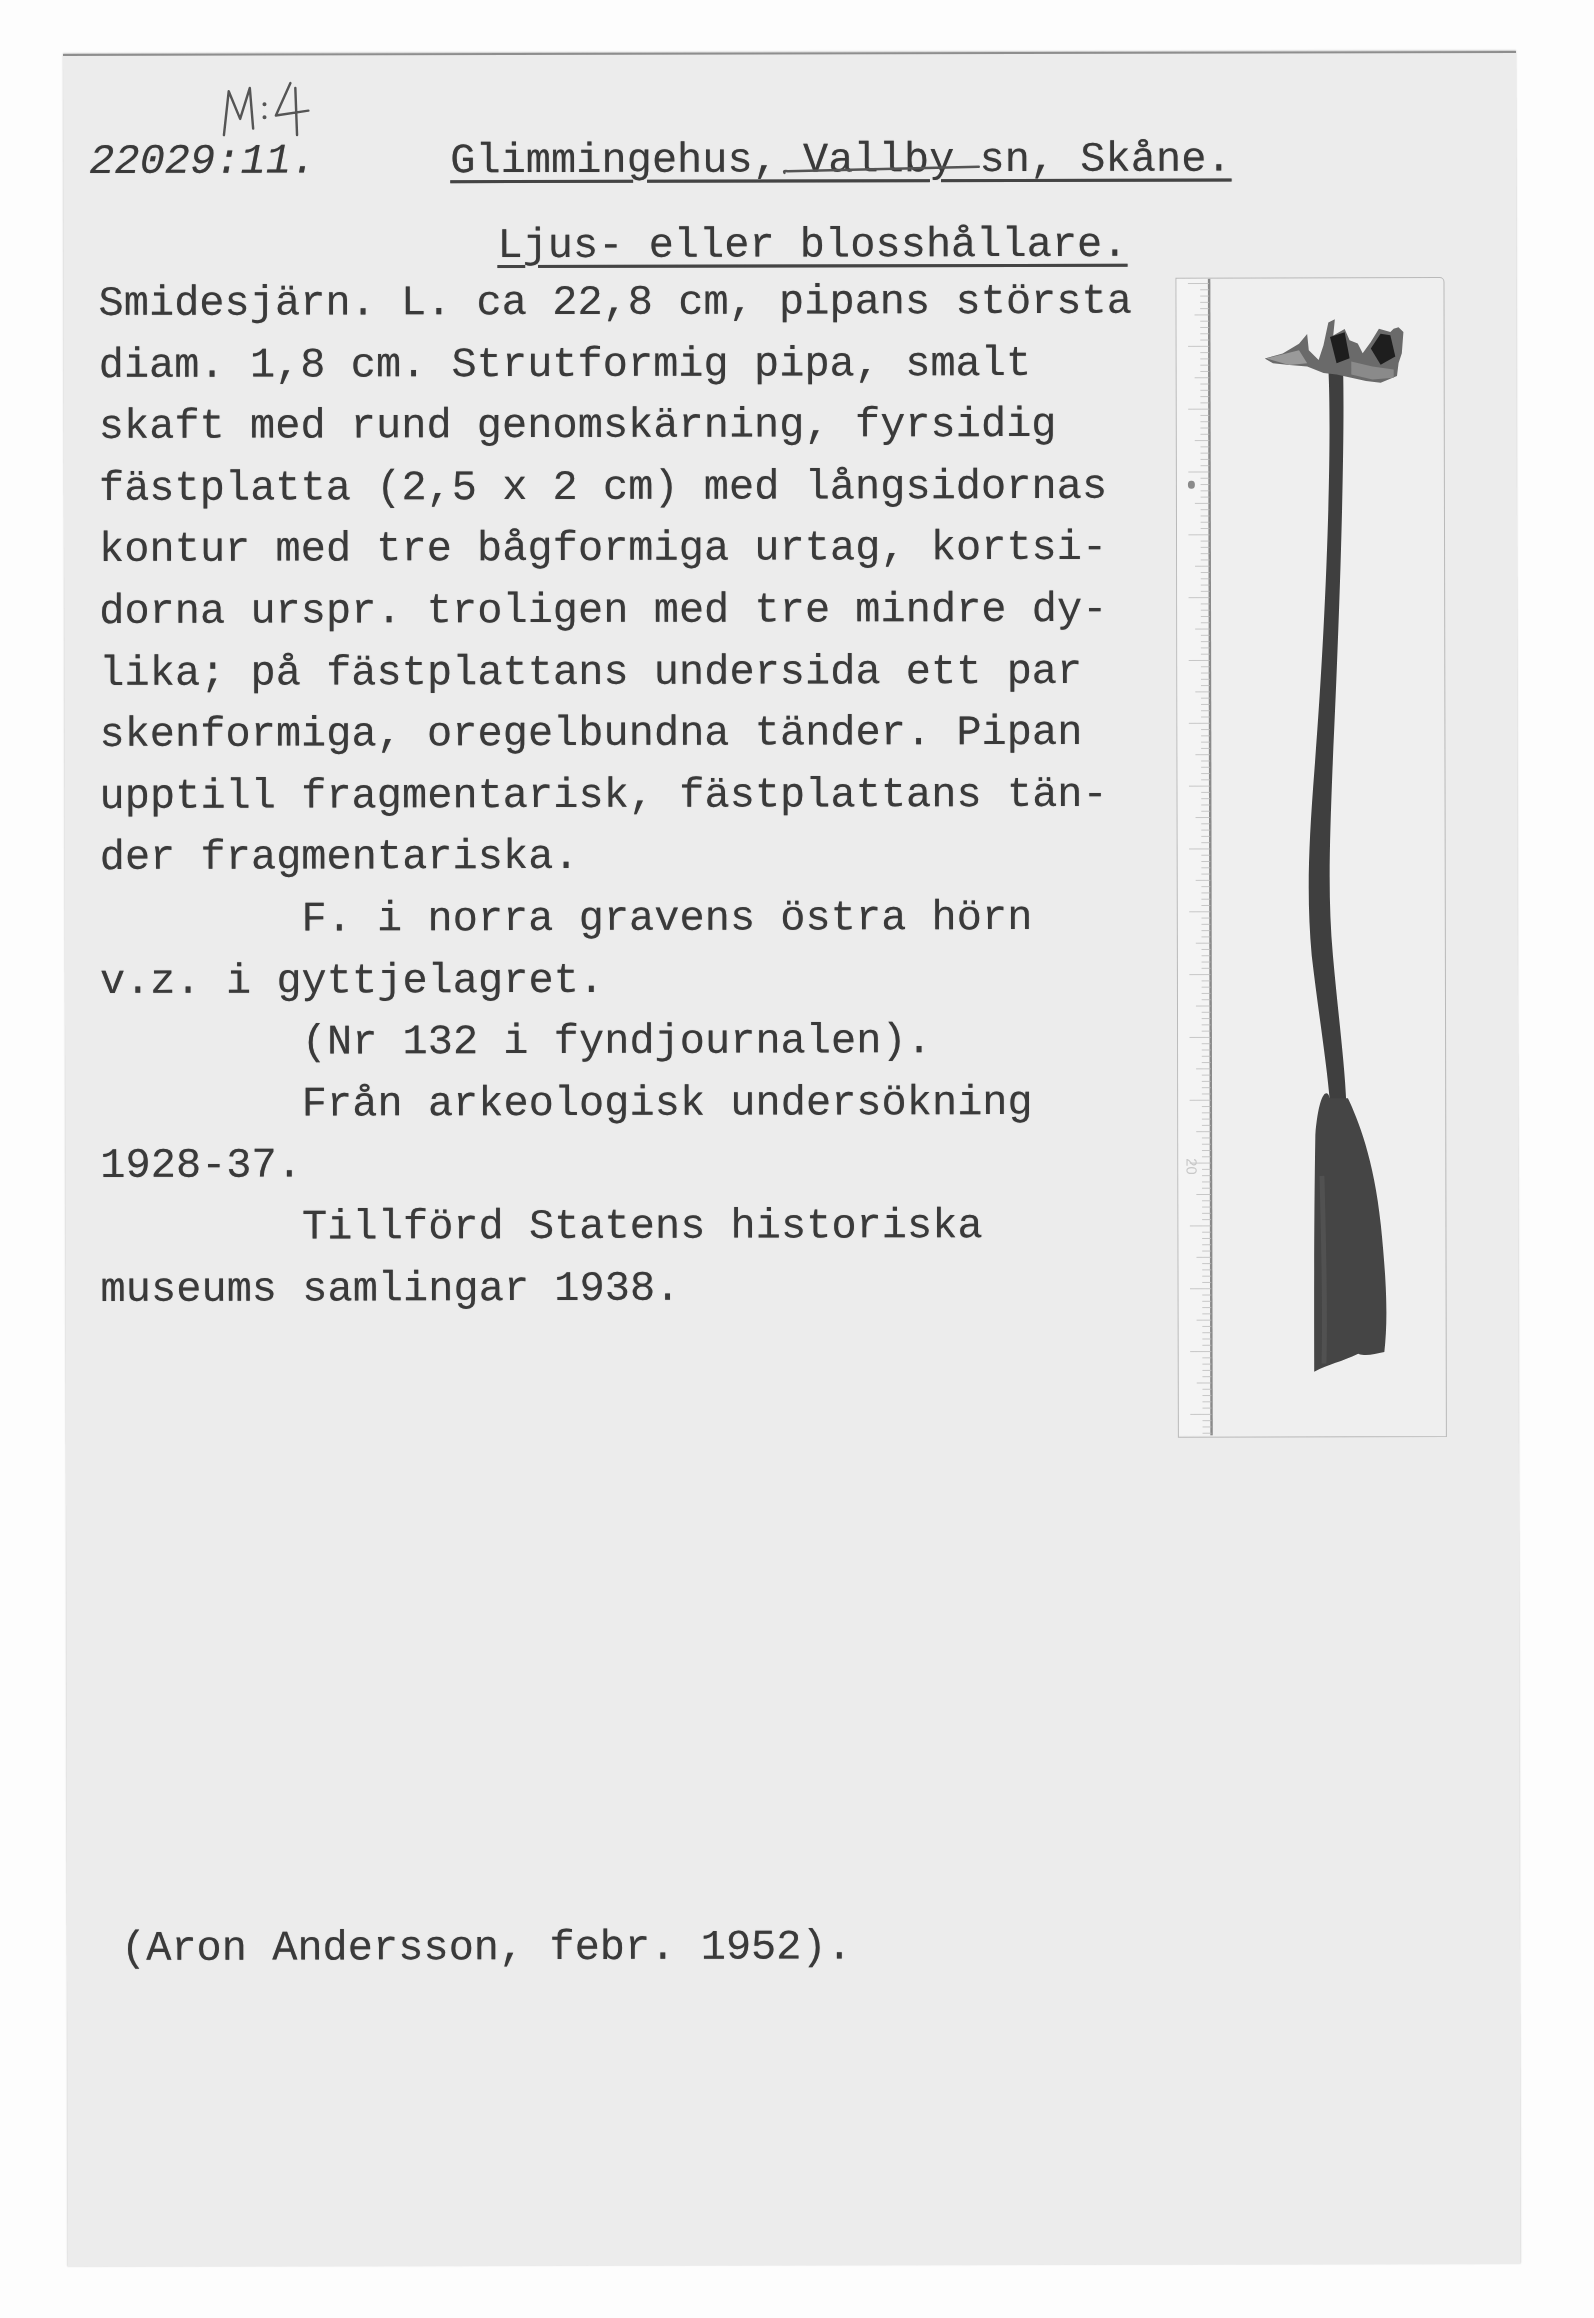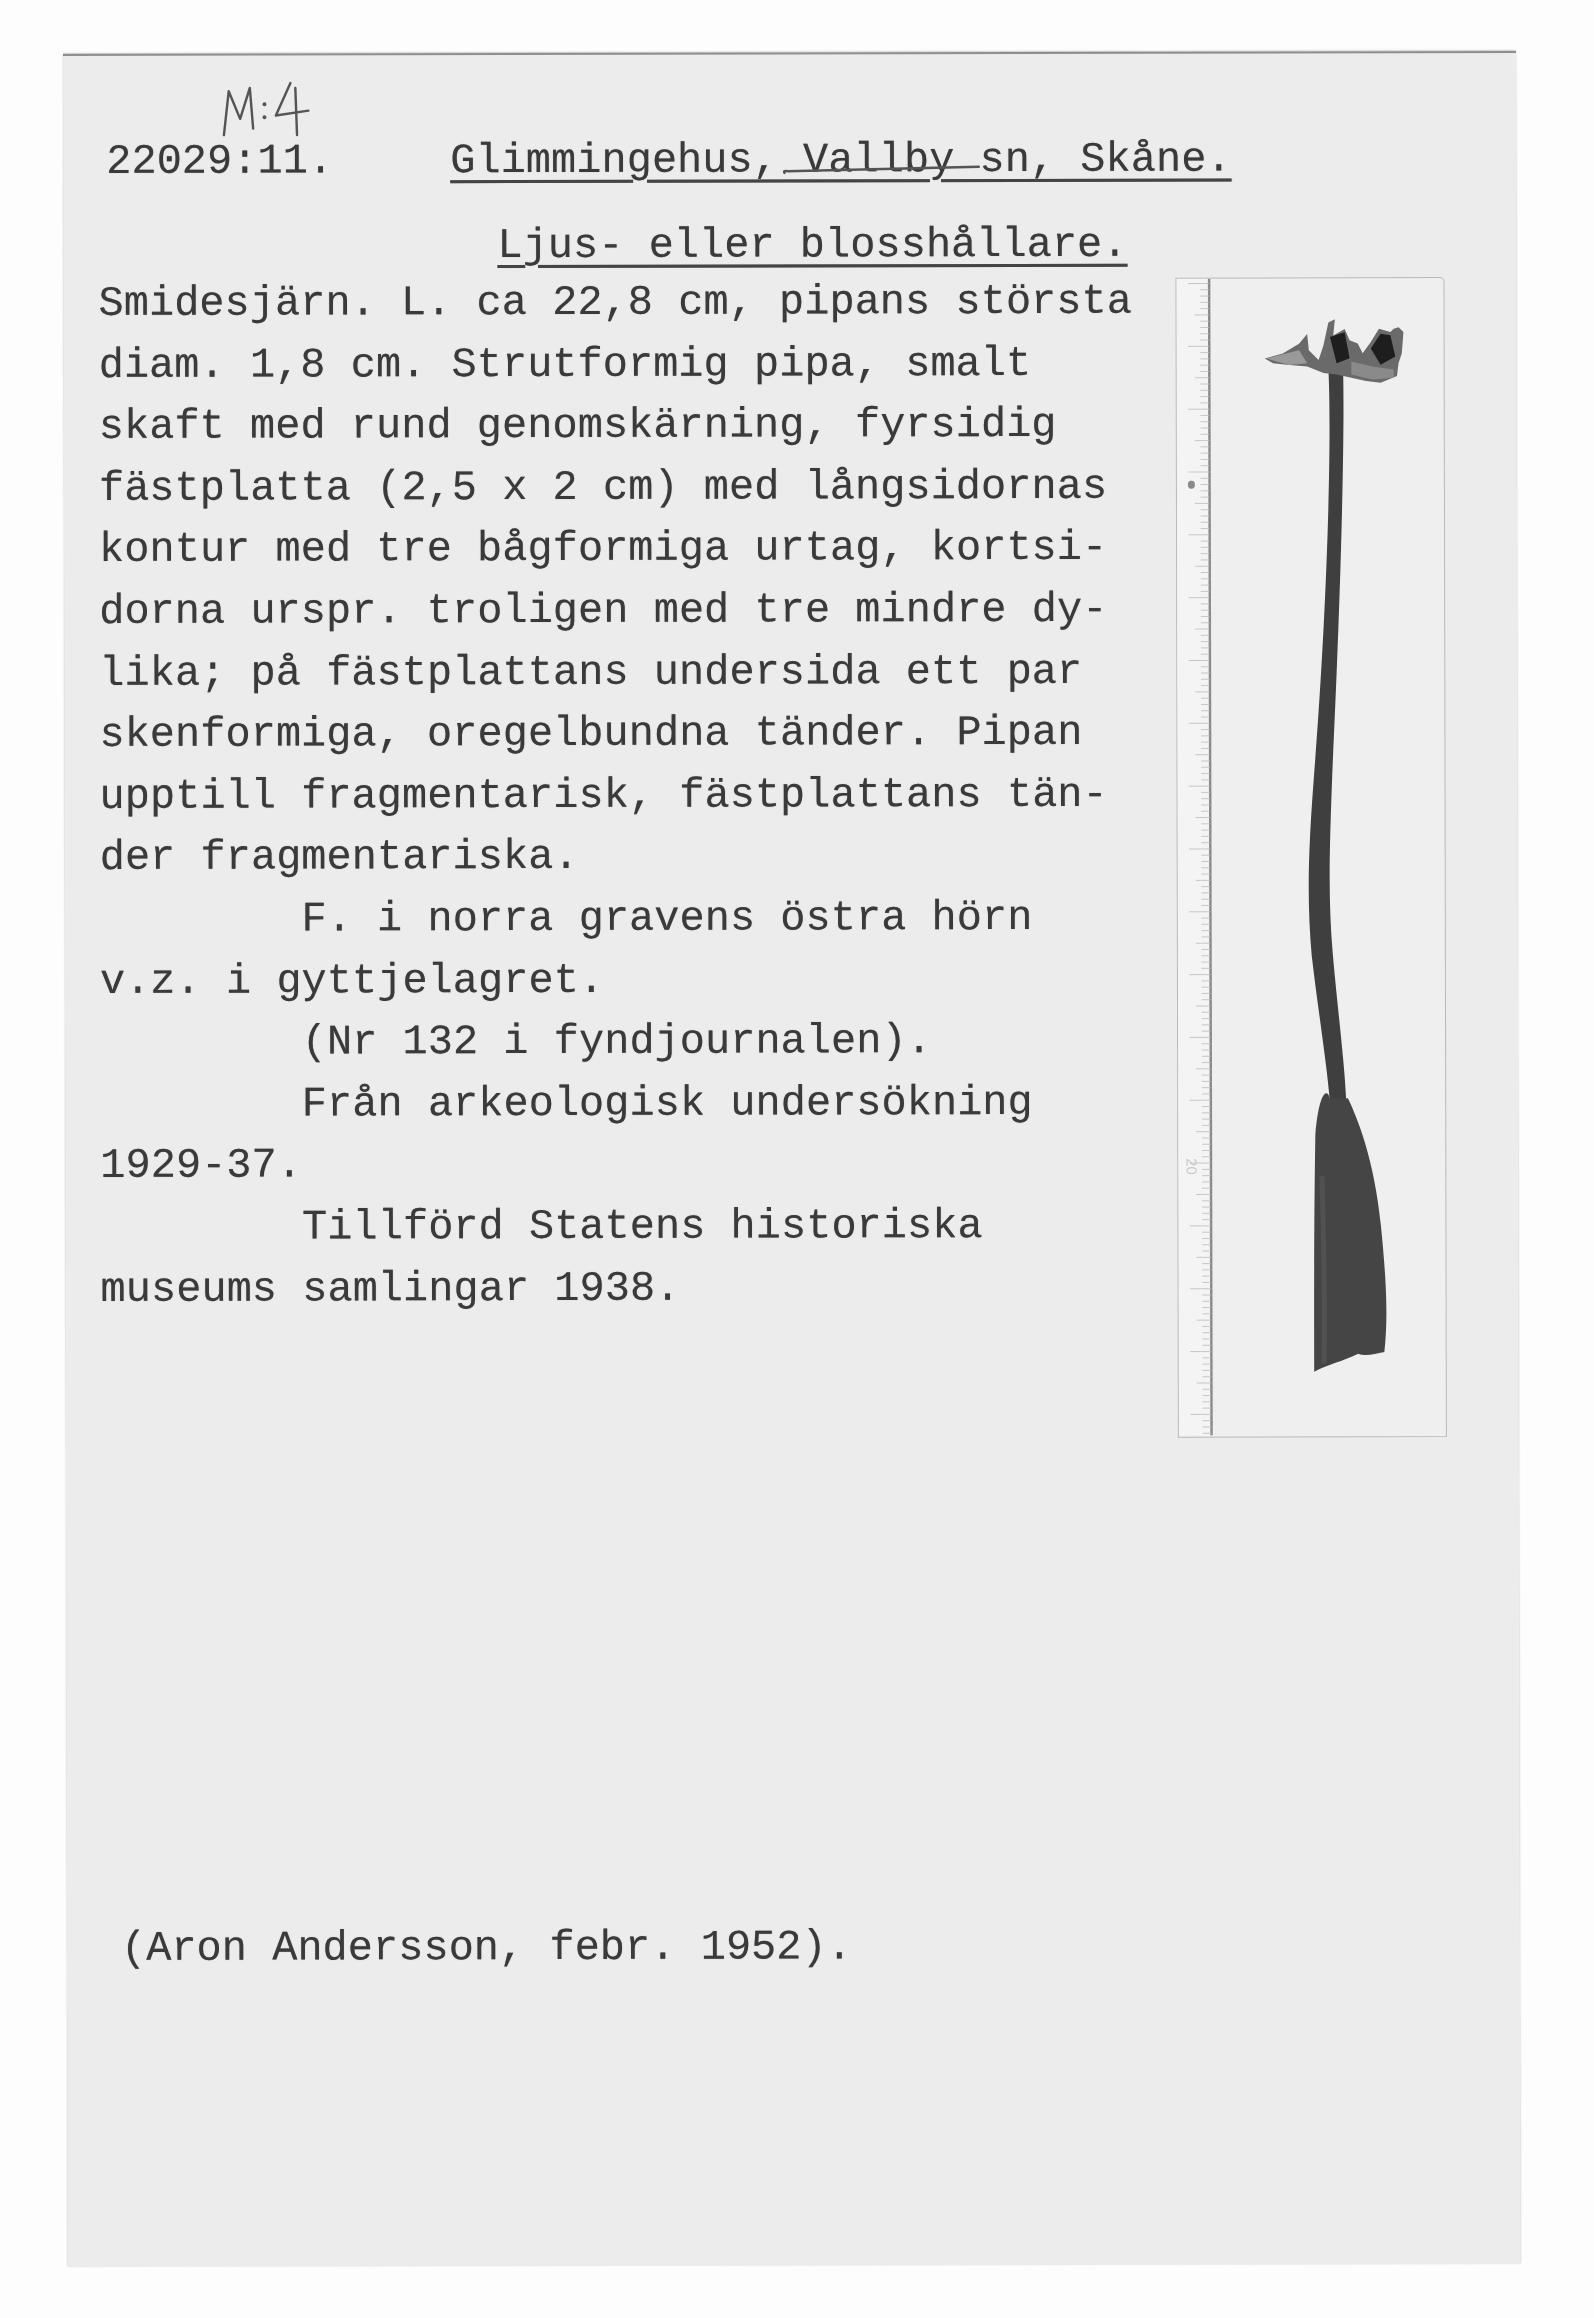--- a/index.html
+++ b/index.html
@@ -29,21 +29,21 @@
     white-space: pre;
     letter-spacing: 0;
     text-shadow: 0 0 0.8px rgba(60,60,60,0.55);
   }
   .ul {
     text-decoration: underline;
     text-decoration-thickness: 3.3px;
     text-underline-offset: 8.2px;
     text-decoration-color: #444;
   }
-  .inv-number { left: 43px; top: 85px; }
+  .inv-number { left: 26px; top: 85px; font-style: italic; }
   .handwritten {
     position: absolute;
     left: 154px; top: 21px;
     width: 98px; height: 65px;
   }
   .site-title { left: 387px; top: 85px; }
   .pen-stroke { position: absolute; left: 718px; top: 111px; width: 200px; height: 9.8px; }
   .object-title { left: 434px; top: 170px; }
   .body-lines { position: absolute; left: 35px; top: 227px; }
   .body-line {
@@ -106,21 +106,21 @@
     <div class="body-line" style="top:246px">kontur med tre bågformiga urtag, kortsi-</div>
     <div class="body-line" style="top:308px">dorna urspr. troligen med tre mindre dy-</div>
     <div class="body-line" style="top:370px">lika; på fästplattans undersida ett par</div>
     <div class="body-line" style="top:431px">skenformiga, oregelbundna tänder. Pipan</div>
     <div class="body-line" style="top:493px">upptill fragmentarisk, fästplattans tän-</div>
     <div class="body-line" style="top:554px">der fragmentariska.</div>
     <div class="body-line" style="top:616px">        F. i norra gravens östra hörn</div>
     <div class="body-line" style="top:678px">v.z. i gyttjelagret.</div>
     <div class="body-line" style="top:739px">        (Nr 132 i fyndjournalen).</div>
     <div class="body-line" style="top:801px">        Från arkeologisk undersökning</div>
-    <div class="body-line" style="top:862px">1929-37.</div>
+    <div class="body-line" style="top:862px">1928-37.</div>
     <div class="body-line" style="top:924px">        Tillförd Statens historiska</div>
     <div class="body-line" style="top:986px">museums samlingar 1938.</div>
   </div>
 
   <div class="photo">
     <svg width="266" height="1157" viewBox="0 0 326 1418">
 
       <g>
         <rect x="0" y="0" width="40" height="1418" fill="#f4f4f4"></rect>
         <line x1="40" y1="0" x2="40" y2="1418" stroke="#8a8a8a" stroke-width="3"></line>

